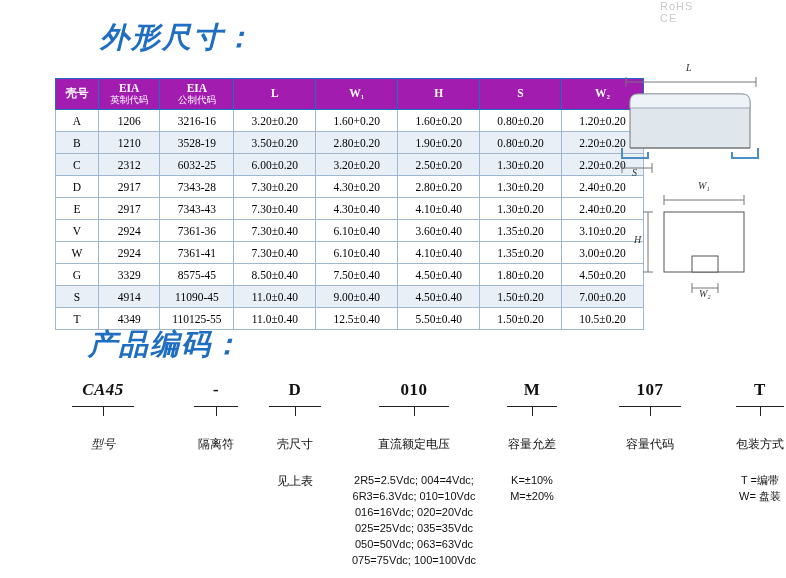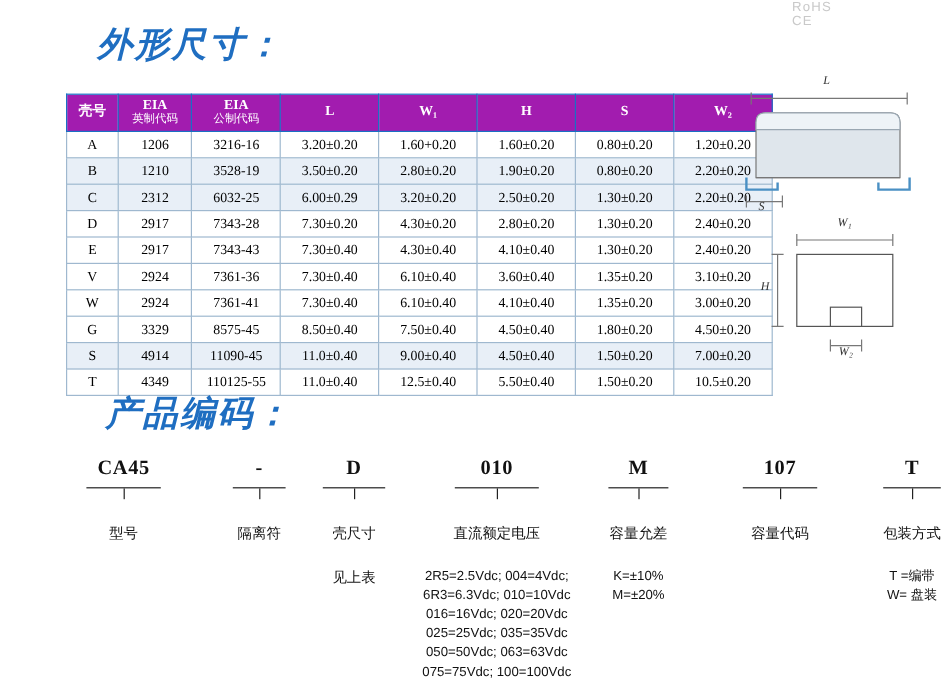--- a/index.html
+++ b/index.html
@@ -25,21 +25,21 @@
   .section-title {
     position: absolute;
     font-family: "Liberation Sans", sans-serif;
     font-weight: bold;
     font-style: italic;
     font-size: 29px;
     color: #1f6ec1;
     letter-spacing: 2px;
     white-space: nowrap;
   }
-  #title-dimensions { left: 81px; top: 18px; text-align: center; }
+  #title-dimensions { left: 100px; top: 18px; text-align: center; }
   #title-partnumber { left: 88px; top: 325px; }
 
   
   .top-artifact {
     position: absolute;
     left: 660px;
     top: 0px;
     font-size: 11px;
     color: #c9c9c9;
     letter-spacing: 1px;
@@ -206,21 +206,21 @@
             <td class="col-dim">3.50±0.20</td>
             <td class="col-dim">2.80±0.20</td>
             <td class="col-dim">1.90±0.20</td>
             <td class="col-dim">0.80±0.20</td>
             <td class="col-dim">2.20±0.20</td>
           </tr>
           <tr class="even">
             <td class="col-code">C</td>
             <td class="col-eia1">2312</td>
             <td class="col-eia2">6032-25</td>
-            <td class="col-dim">6.00±0.29</td>
+            <td class="col-dim">6.00±0.20</td>
             <td class="col-dim">3.20±0.20</td>
             <td class="col-dim">2.50±0.20</td>
             <td class="col-dim">1.30±0.20</td>
             <td class="col-dim">2.20±0.20</td>
           </tr>
           <tr class="odd">
             <td class="col-code">D</td>
             <td class="col-eia1">2917</td>
             <td class="col-eia2">7343-28</td>
             <td class="col-dim">7.30±0.20</td>
@@ -339,21 +339,21 @@
     <span class="dimlabel" style="left:24px; top:107px;">S</span>
     <span class="dimlabel" style="left:90px; top:120px;">W₁</span>
     <span class="dimlabel" style="left:26px; top:174px;">H</span>
     <span class="dimlabel" style="left:91px; top:228px;">W₂</span>
   </div>
 
   <div class="section-title" id="title-partnumber">产品编码：</div>
 
   <div class="pn">
 
-    <div class="pn-col" style="left:18px; top:0; width:90px;">
+    <div class="pn-col" style="left:18px; top:0; width:90px;font-style:italic;">
       <div class="pn-code">CA45</div>
       <div class="pn-rule" style="width:62px;"></div>
       <div class="pn-tick"></div>
       <div class="pn-name">型号</div>
     </div>
 
     <div class="pn-col" style="left:138px; top:0; width:76px;">
       <div class="pn-code">-</div>
       <div class="pn-rule" style="width:44px;"></div>
       <div class="pn-tick"></div>

